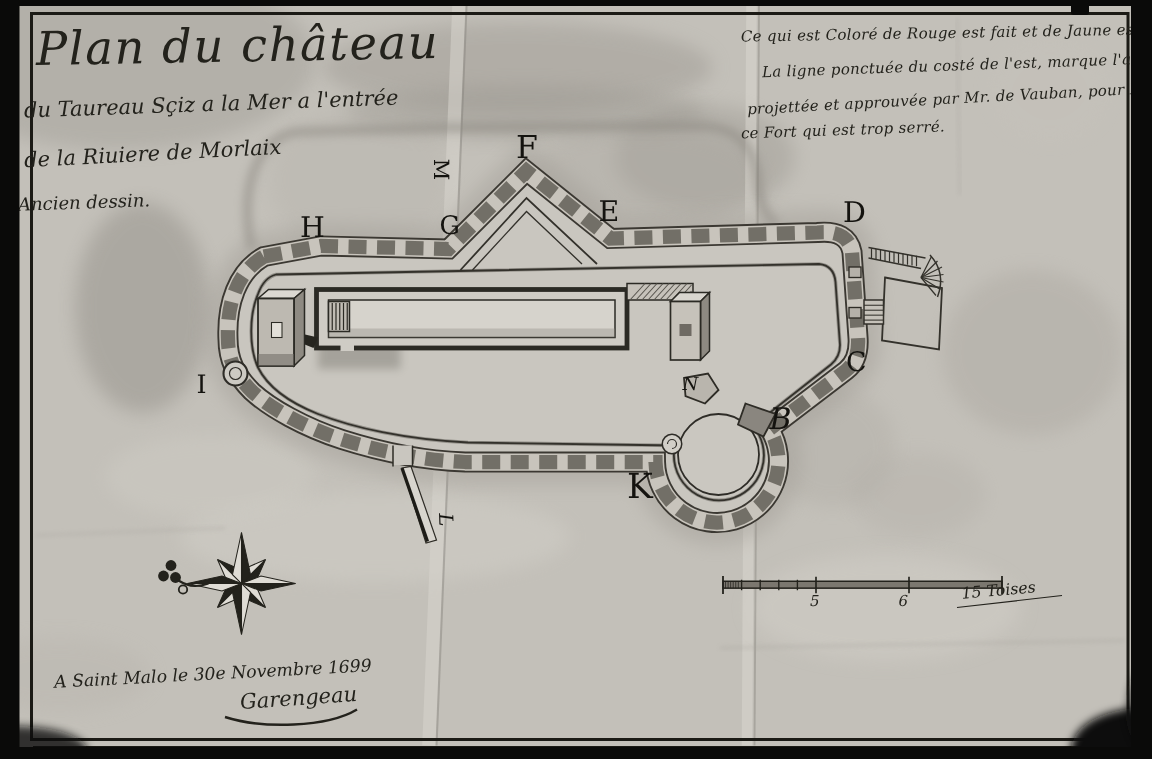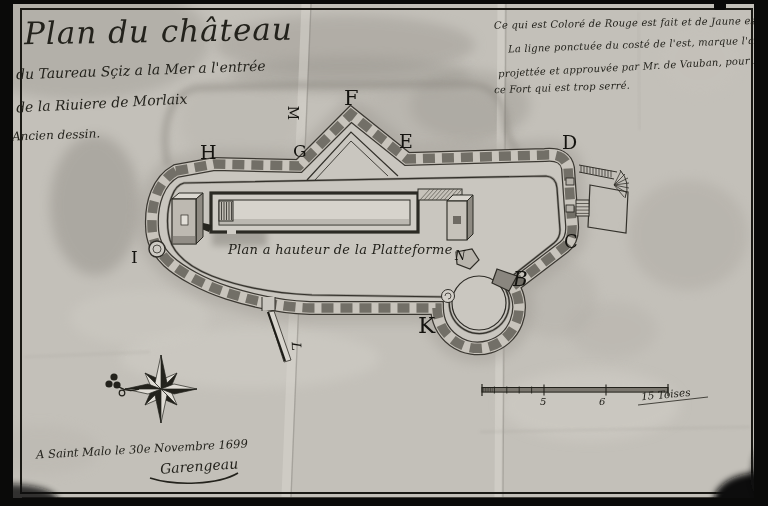--- a/index.html
+++ b/index.html
@@ -242,21 +242,20 @@
     <div class="txt" style="left:24px;top:16px;font-size:31px;letter-spacing:1px;transform:rotate(-1deg);">Plan du château</div>
     <div class="txt" style="left:16px;top:63px;font-size:14px;transform:rotate(-2deg);">du Taureau Sçiz a la Mer a l'entrée</div>
     <div class="txt" style="left:16px;top:96px;font-size:14px;transform:rotate(-3deg);">de la Riuiere de Morlaix</div>
     <div class="txt" style="left:12px;top:129px;font-size:12px;transform:rotate(-2deg);">Ancien dessin.</div>
 
     <div class="txt" style="left:494px;top:18px;font-size:10px;letter-spacing:0.2px;transform:rotate(-1deg);">Ce qui est Coloré de Rouge est fait et de Jaune est a faire.</div>
     <div class="txt" style="left:508px;top:39px;font-size:10px;letter-spacing:0.2px;transform:rotate(-2deg);">La ligne ponctuée du costé de l'est, marque l'augmentation</div>
     <div class="txt" style="left:498px;top:61px;font-size:10px;letter-spacing:0.2px;transform:rotate(-3deg);">projettée et approuvée par Mr. de Vauban, pour Rectifier —</div>
     <div class="txt" style="left:494px;top:83px;font-size:10px;letter-spacing:0.2px;transform:rotate(-2deg);">ce Fort qui est trop serré.</div>
 
-    <div class="txt" style="left:228px;top:243px;font-size:13px;letter-spacing:0.3px;">Plan a hauteur de la Platteforme</div>
 
     <div class="txt" style="left:36px;top:444px;font-size:11.5px;transform:rotate(-3deg);">A Saint Malo le 30e Novembre 1699</div>
     <div class="txt" style="left:160px;top:459px;font-size:14px;transform:rotate(-4deg);">Garengeau</div>
 
     <div class="marker" style="left:200px;top:143px;font-size:19px;">H</div>
     <div class="marker" style="left:293px;top:143px;font-size:17px;">G</div>
     <div class="marker" style="left:344px;top:88px;font-size:21px;">F</div>
     <div class="marker" style="left:399px;top:132px;font-size:19px;">E</div>
     <div class="marker" style="left:562px;top:133px;font-size:19px;">D</div>
     <div class="marker" style="left:564px;top:233px;font-size:18px;">C</div>

